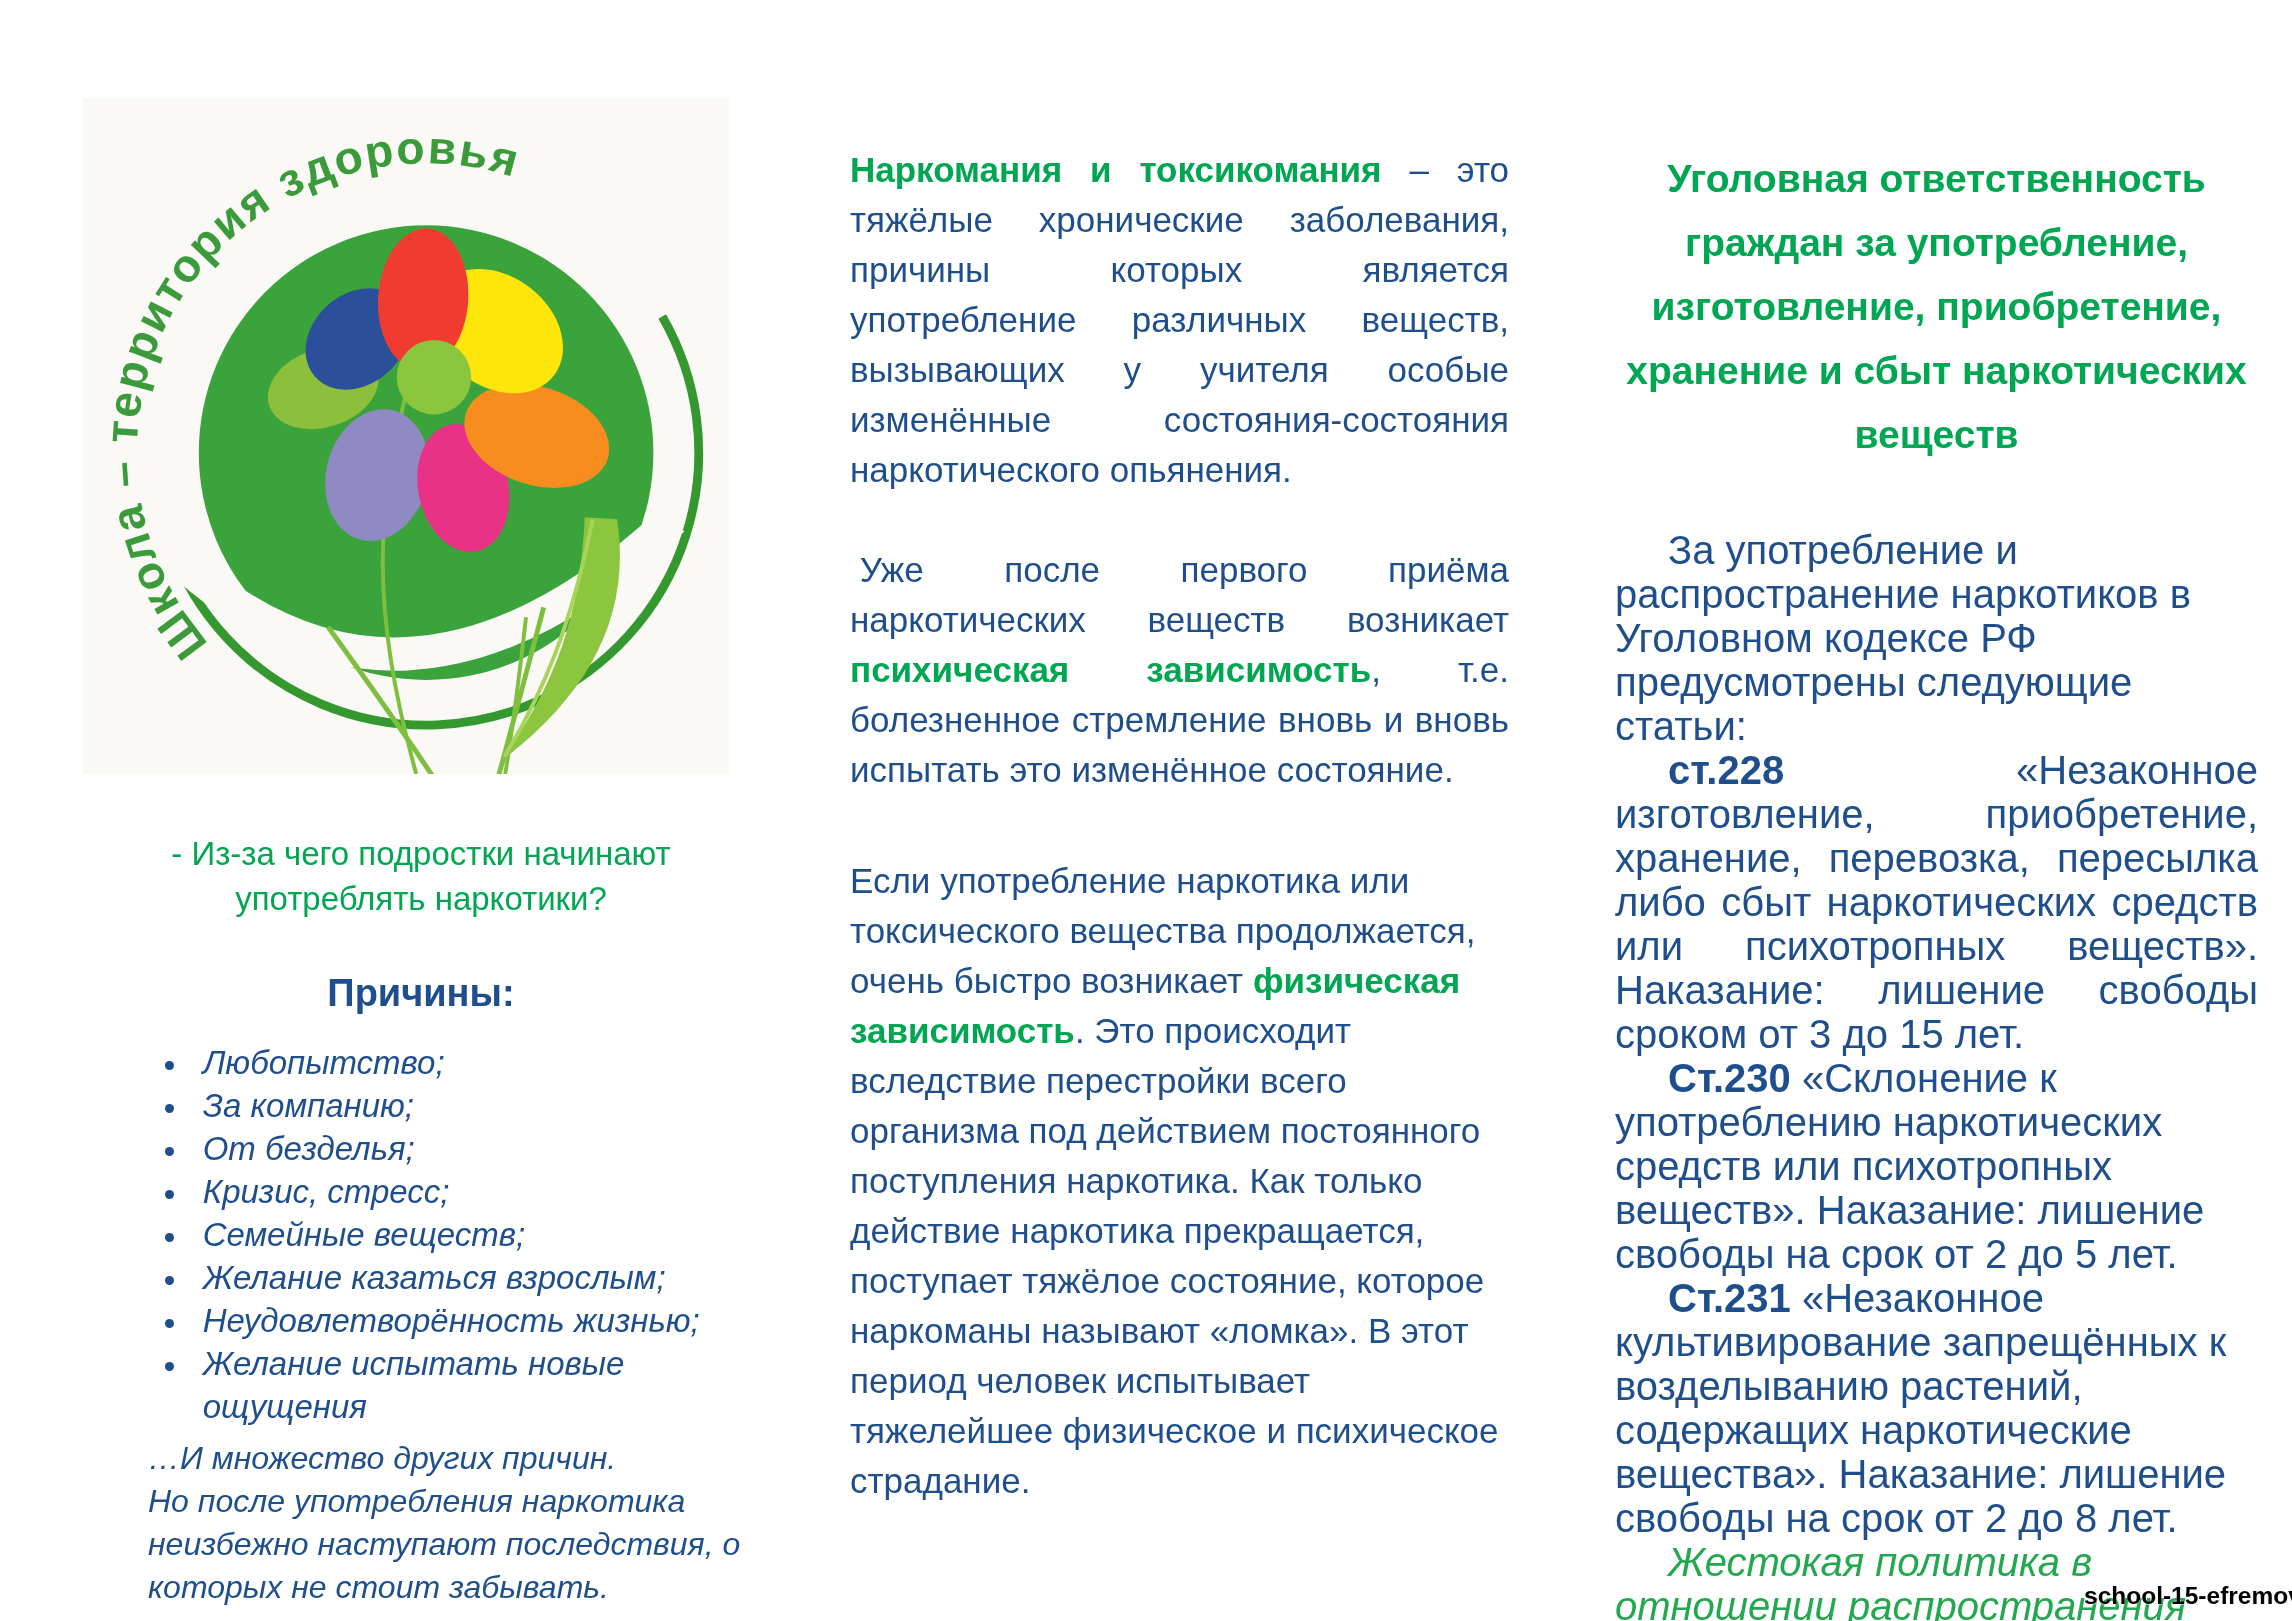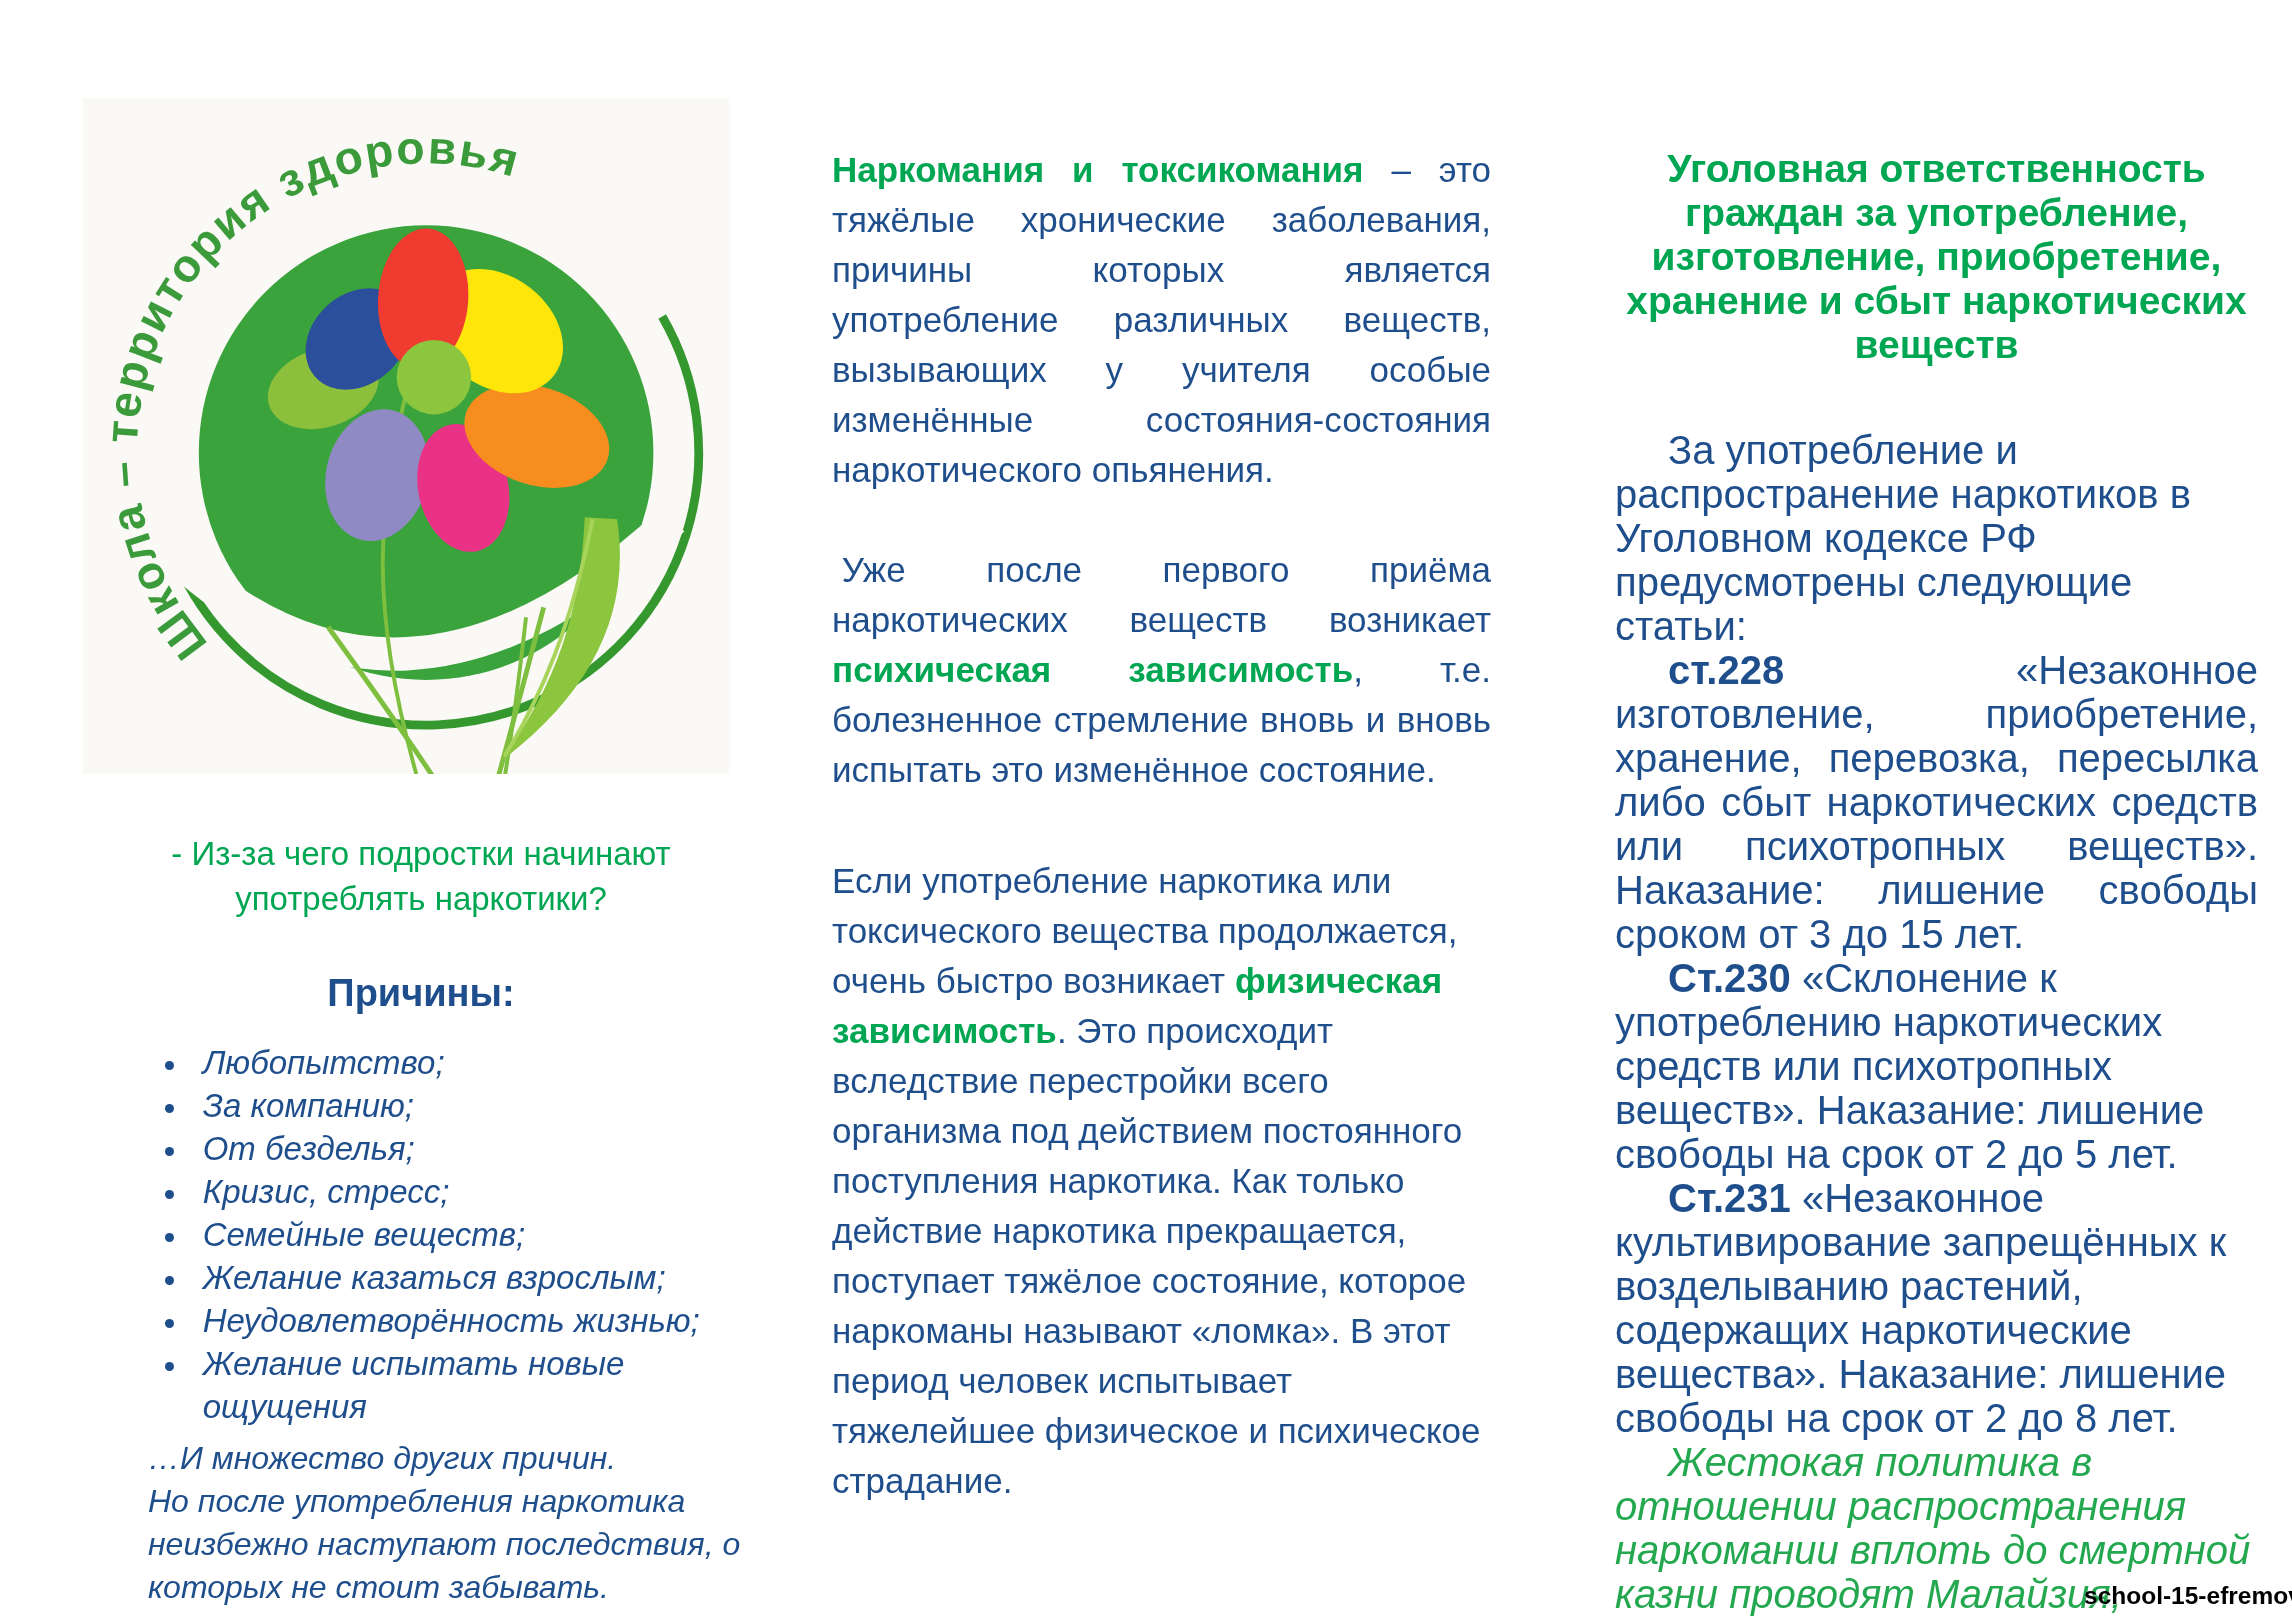--- a/index.html
+++ b/index.html
@@ -17,32 +17,32 @@
   .causes-title{margin:51px 0 0;text-align:center;font-size:38px;font-weight:700;color:#1F4E8C;}
   ul.causes{
     margin:25.5px 0 0;padding:0 0 0 106px;list-style:disc;
     font-style:italic;font-size:33px;line-height:43px;color:#1F4E8C;
   }
   ul.causes li{padding-left:13.7px;}
   ul.causes li::marker{color:#1F4E8C;font-size:29px;}
   .tail{margin:9.8px 0 0 65px;width:598px;font-style:italic;font-size:32px;line-height:43px;}
   .tail p{margin:0;}
   
-  .col-middle{position:absolute;left:832px;top:145px;width:659px;font-size:35px;line-height:50px;}
+  .col-middle{position:absolute;left:850px;top:145px;width:659px;font-size:35px;line-height:50px;}
   .col-middle p{margin:0;}
   .p-just{text-align:justify;}
   .gap-a{margin-top:50px !important;}
   .gap-b{margin-top:61px !important;}
   .lead-green{color:#00A651;font-weight:700;}
   .indent-sm{text-indent:9.8px;}
   
   .col-right{position:absolute;left:1615px;top:147px;width:643px;}
   .right-heading{
     margin:0;text-align:center;color:#00A651;font-weight:700;
-    font-size:39px;line-height:44px;
+    font-size:39px;line-height:64px;
   }
   .right-flow{margin-top:61px;font-size:40px;line-height:44px;}
   .right-flow p{margin:0;text-indent:53px;}
   .art-just{text-align:justify;}
   .art-label{font-weight:700;}
   .final-green{color:#23A84F;font-style:italic;}
   
   .watermark{
     position:absolute;left:2084px;top:1582px;
     font-size:24.5px;font-weight:700;color:#000;

